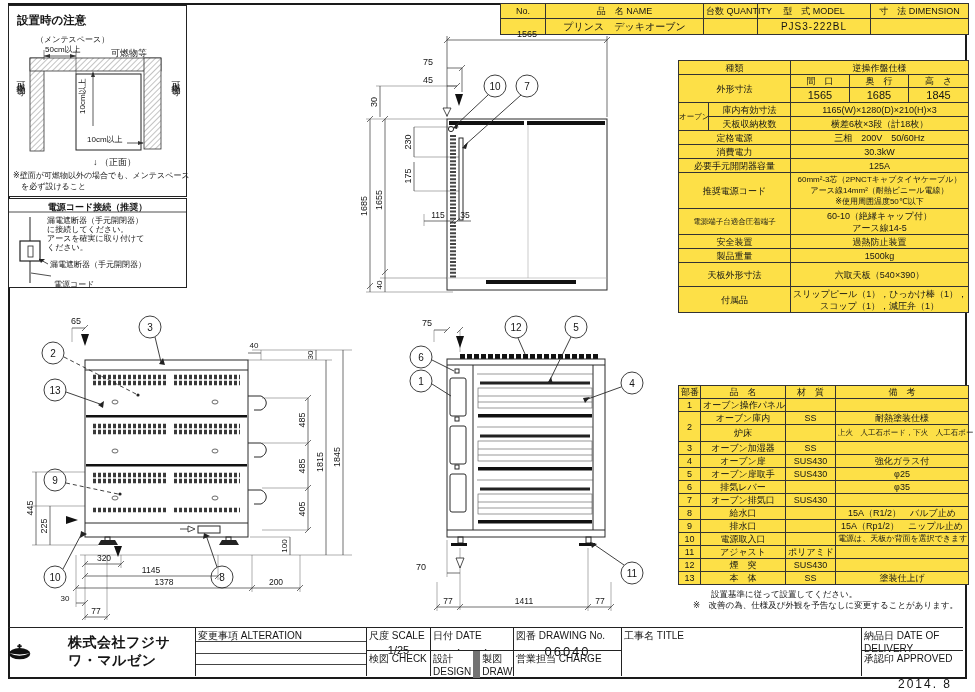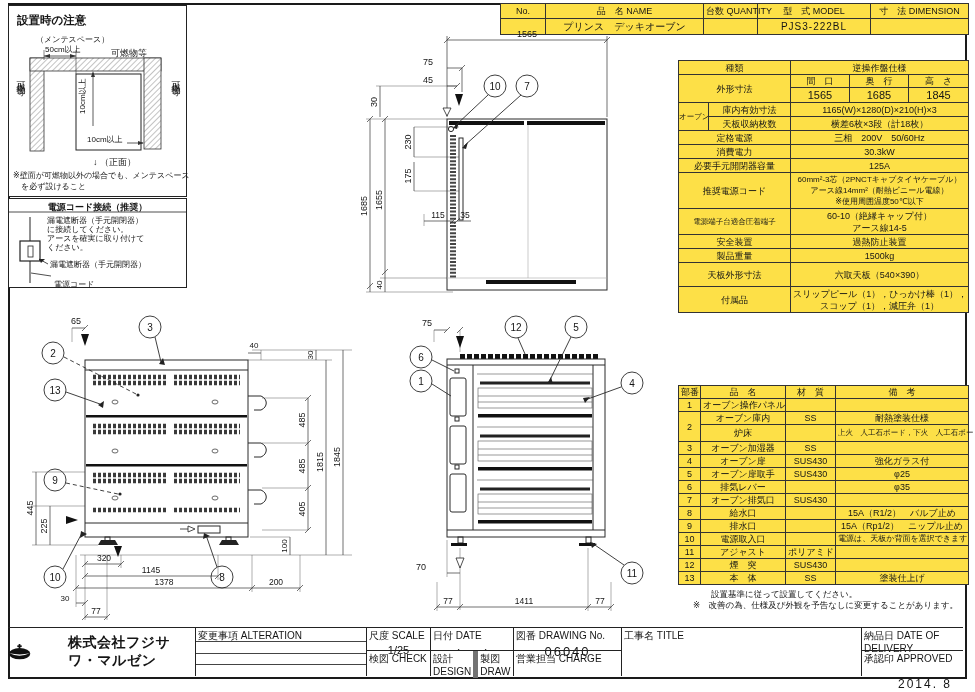--- a/index.html
+++ b/index.html
@@ -639,21 +639,21 @@
         <div class="tb-lbl">検図 CHECK</div>
       </div>
     </div>
 
     <div style="width:82px;border-right:1px solid #222;display:flex;flex-direction:column;">
       <div style="height:22px;">
         <div class="tb-lbl">日付 DATE</div>
         <div class="tb-val" style="font-size:9px;">・　　・</div>
       </div>
       <div style="flex:1;border-top:1px solid #222;display:flex;">
-        <div style="flex:1;border-right:5px solid #737373;">
+        <div style="flex:1;border-right:7px solid #737373;">
           <div class="tb-lbl">設計 DESIGN</div>
         </div>
         <div style="flex:1;">
           <div class="tb-lbl">製図 DRAW</div>
         </div>
       </div>
     </div>
 
     <div style="width:107px;border-right:1px solid #222;display:flex;flex-direction:column;">
       <div style="height:22px;">

